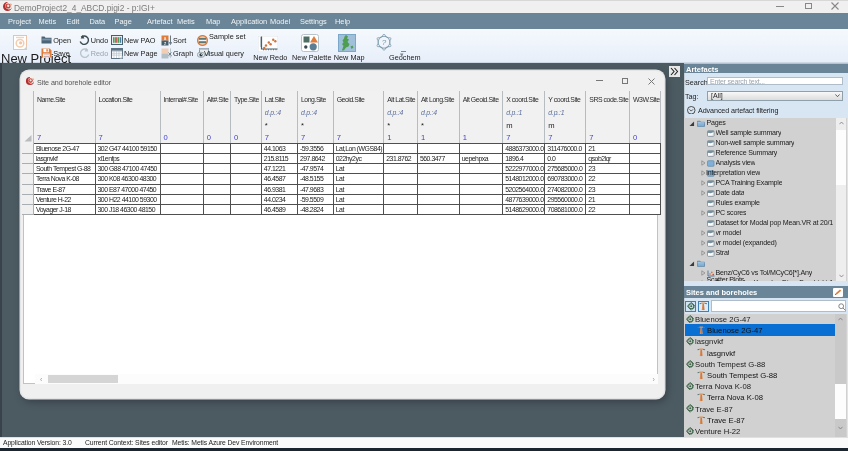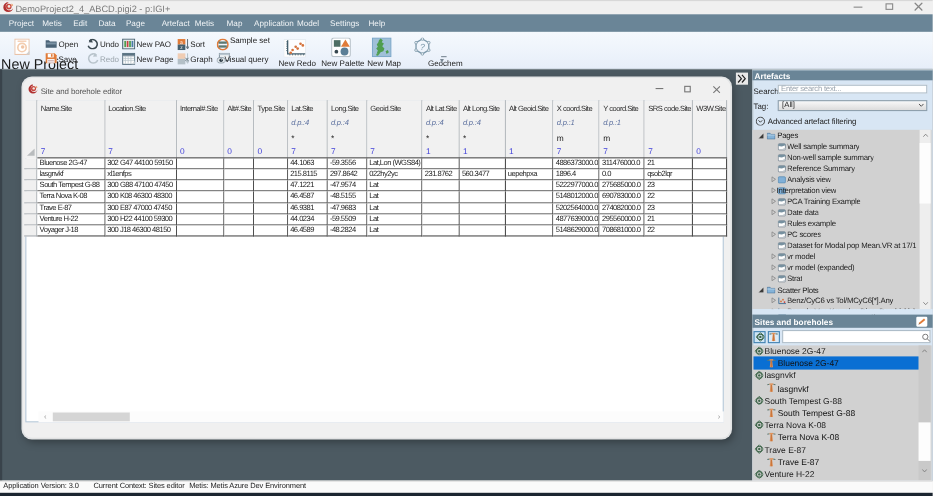--- a/index.html
+++ b/index.html
@@ -455,21 +455,21 @@
 <rect x="0.5" y="0.5" width="7" height="6" rx="0.9" fill="#fdfdfd" stroke="#72808c" stroke-width="0.8"></rect>
 <path d="M0.5 2.6 c0 -1.2 0.3 -2.1 1.4 -2.1 l4.2 0 c0.9 0 1.4 0.6 1.4 1.4 l-3.5 1.2 z" fill="#76909f"></path>
 <path d="M7.5 6 l-2.8 -1 l2.8 -0.6 z" fill="#c3cbd1"></path>
   </svg>
 <div class="ab" style="left:715.5px;top:209.4px;font-size:7.1px;letter-spacing:-0.2px;color:#1c1c1c;white-space:nowrap;max-width:120px;overflow:hidden">PC scores</div>
 <svg class="ab" style="left:707px;top:219.79999999999998px" width="7.5" height="7" viewBox="0 0 8 7">
 <rect x="0.5" y="0.5" width="7" height="6" rx="0.9" fill="#fdfdfd" stroke="#72808c" stroke-width="0.8"></rect>
 <path d="M0.5 2.6 c0 -1.2 0.3 -2.1 1.4 -2.1 l4.2 0 c0.9 0 1.4 0.6 1.4 1.4 l-3.5 1.2 z" fill="#76909f"></path>
 <path d="M7.5 6 l-2.8 -1 l2.8 -0.6 z" fill="#c3cbd1"></path>
   </svg>
-<div class="ab" style="left:715.5px;top:219.4px;font-size:7.1px;letter-spacing:-0.2px;color:#1c1c1c;white-space:nowrap;max-width:120px;overflow:hidden">Dataset for Modal pop Mean.VR at 17/1</div>
+<div class="ab" style="left:715.5px;top:219.4px;font-size:7.1px;letter-spacing:-0.2px;color:#1c1c1c;white-space:nowrap;max-width:120px;overflow:hidden">Dataset for Modal pop Mean.VR at 20/1</div>
 <svg class="ab" style="left:700.5px;top:230.1px" width="5" height="6" viewBox="0 0 5 6">
     <path d="M0.8 0.8 L4 3 L0.8 5.2 Z" fill="none" stroke="#8a8a8a" stroke-width="0.8"></path>
   </svg>
 <svg class="ab" style="left:707px;top:229.79999999999998px" width="7.5" height="7" viewBox="0 0 8 7">
 <rect x="0.5" y="0.5" width="7" height="6" rx="0.9" fill="#fdfdfd" stroke="#72808c" stroke-width="0.8"></rect>
 <path d="M0.5 2.6 c0 -1.2 0.3 -2.1 1.4 -2.1 l4.2 0 c0.9 0 1.4 0.6 1.4 1.4 l-3.5 1.2 z" fill="#76909f"></path>
 <path d="M7.5 6 l-2.8 -1 l2.8 -0.6 z" fill="#c3cbd1"></path>
   </svg>
 <div class="ab" style="left:715.5px;top:229.4px;font-size:7.1px;letter-spacing:-0.2px;color:#1c1c1c;white-space:nowrap;max-width:120px;overflow:hidden">vr model</div>
 <svg class="ab" style="left:700.5px;top:240.1px" width="5" height="6" viewBox="0 0 5 6">
@@ -490,21 +490,21 @@
 <path d="M7.5 6 l-2.8 -1 l2.8 -0.6 z" fill="#c3cbd1"></path>
   </svg>
 <div class="ab" style="left:715.5px;top:249.4px;font-size:7.1px;letter-spacing:-0.2px;color:#1c1c1c;white-space:nowrap;max-width:120px;overflow:hidden">Strat</div>
 <svg class="ab" style="left:689px;top:260.6px" width="5.5" height="5.5" viewBox="0 0 6 6">
     <path d="M5.5 0.5 V5.5 H0.5 Z" fill="#3a3a3a"></path>
   </svg>
 <svg class="ab" style="left:697px;top:259.8px" width="8" height="7" viewBox="0 0 8 7">
 <path d="M0.5 1.2 h2.6 l0.7 1 h3.7 v4.2 h-7 z" fill="#85b3d8" stroke="#4a7399" stroke-width="0.6"></path>
 <path d="M0.5 2.8 h7" stroke="#bcd7ec" stroke-width="0.7"></path>
   </svg>
-<div class="ab" style="left:706.5px;top:260px;font-size:7.1px;letter-spacing:-0.2px;color:#1c1c1c;white-space:nowrap">Scatter Plots</div>
+<div class="ab" style="left:706.5px;top:276px;font-size:7.1px;letter-spacing:-0.2px;color:#1c1c1c;white-space:nowrap">Scatter Plots</div>
 <svg class="ab" style="left:700.5px;top:270.1px" width="5" height="6" viewBox="0 0 5 6">
     <path d="M0.8 0.8 L4 3 L0.8 5.2 Z" fill="none" stroke="#8a8a8a" stroke-width="0.8"></path>
   </svg>
 <svg class="ab" style="left:707px;top:269.8px" width="8" height="7" viewBox="0 0 8 7">
 <path d="M1 0.5 V6 H7.5" fill="none" stroke="#4a7399" stroke-width="0.9"></path>
 <circle cx="3" cy="4" r="0.8" fill="#d4713a"></circle>
     <circle cx="4.8" cy="2.4" r="0.8" fill="#d4713a"></circle>
     <circle cx="6.2" cy="4.6" r="0.8" fill="#c94040"></circle>
   </svg>
 <div class="ab" style="left:715.5px;top:269.40000000000003px;font-size:7.1px;letter-spacing:-0.2px;color:#1c1c1c;white-space:nowrap;max-width:120px;overflow:hidden">Benz/CyC6 vs Tol/MCyC6[*].Any</div>

